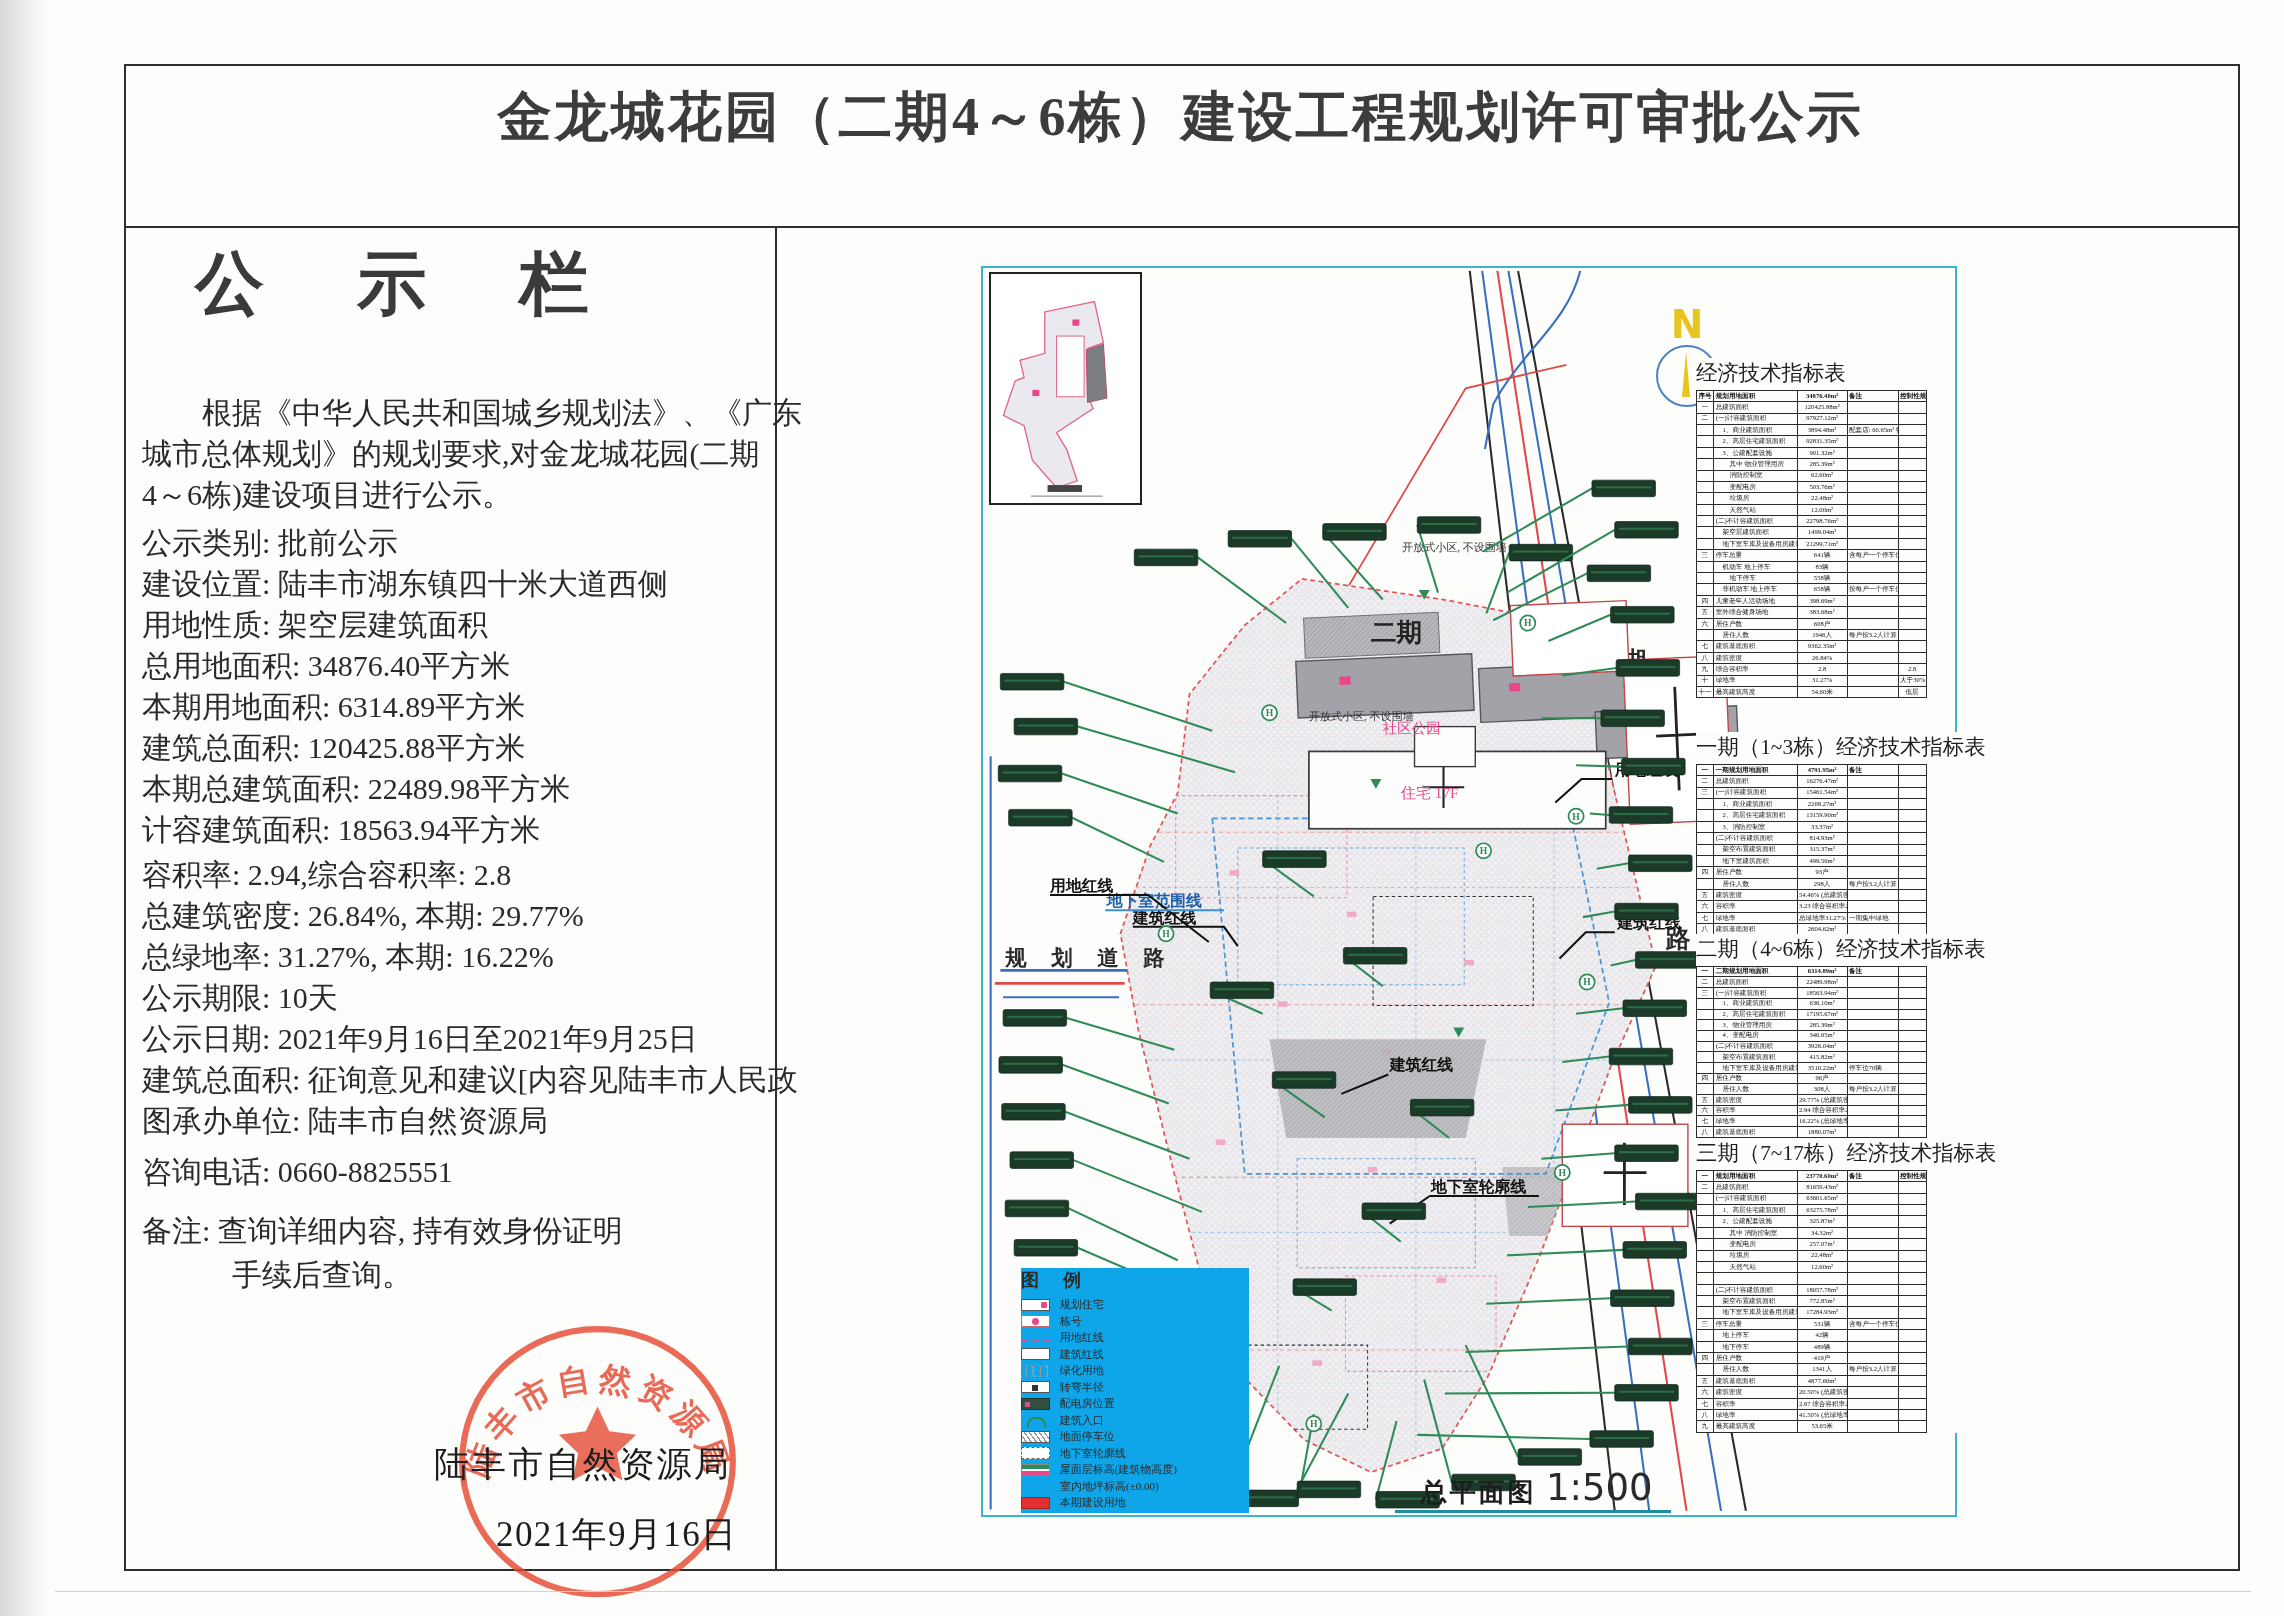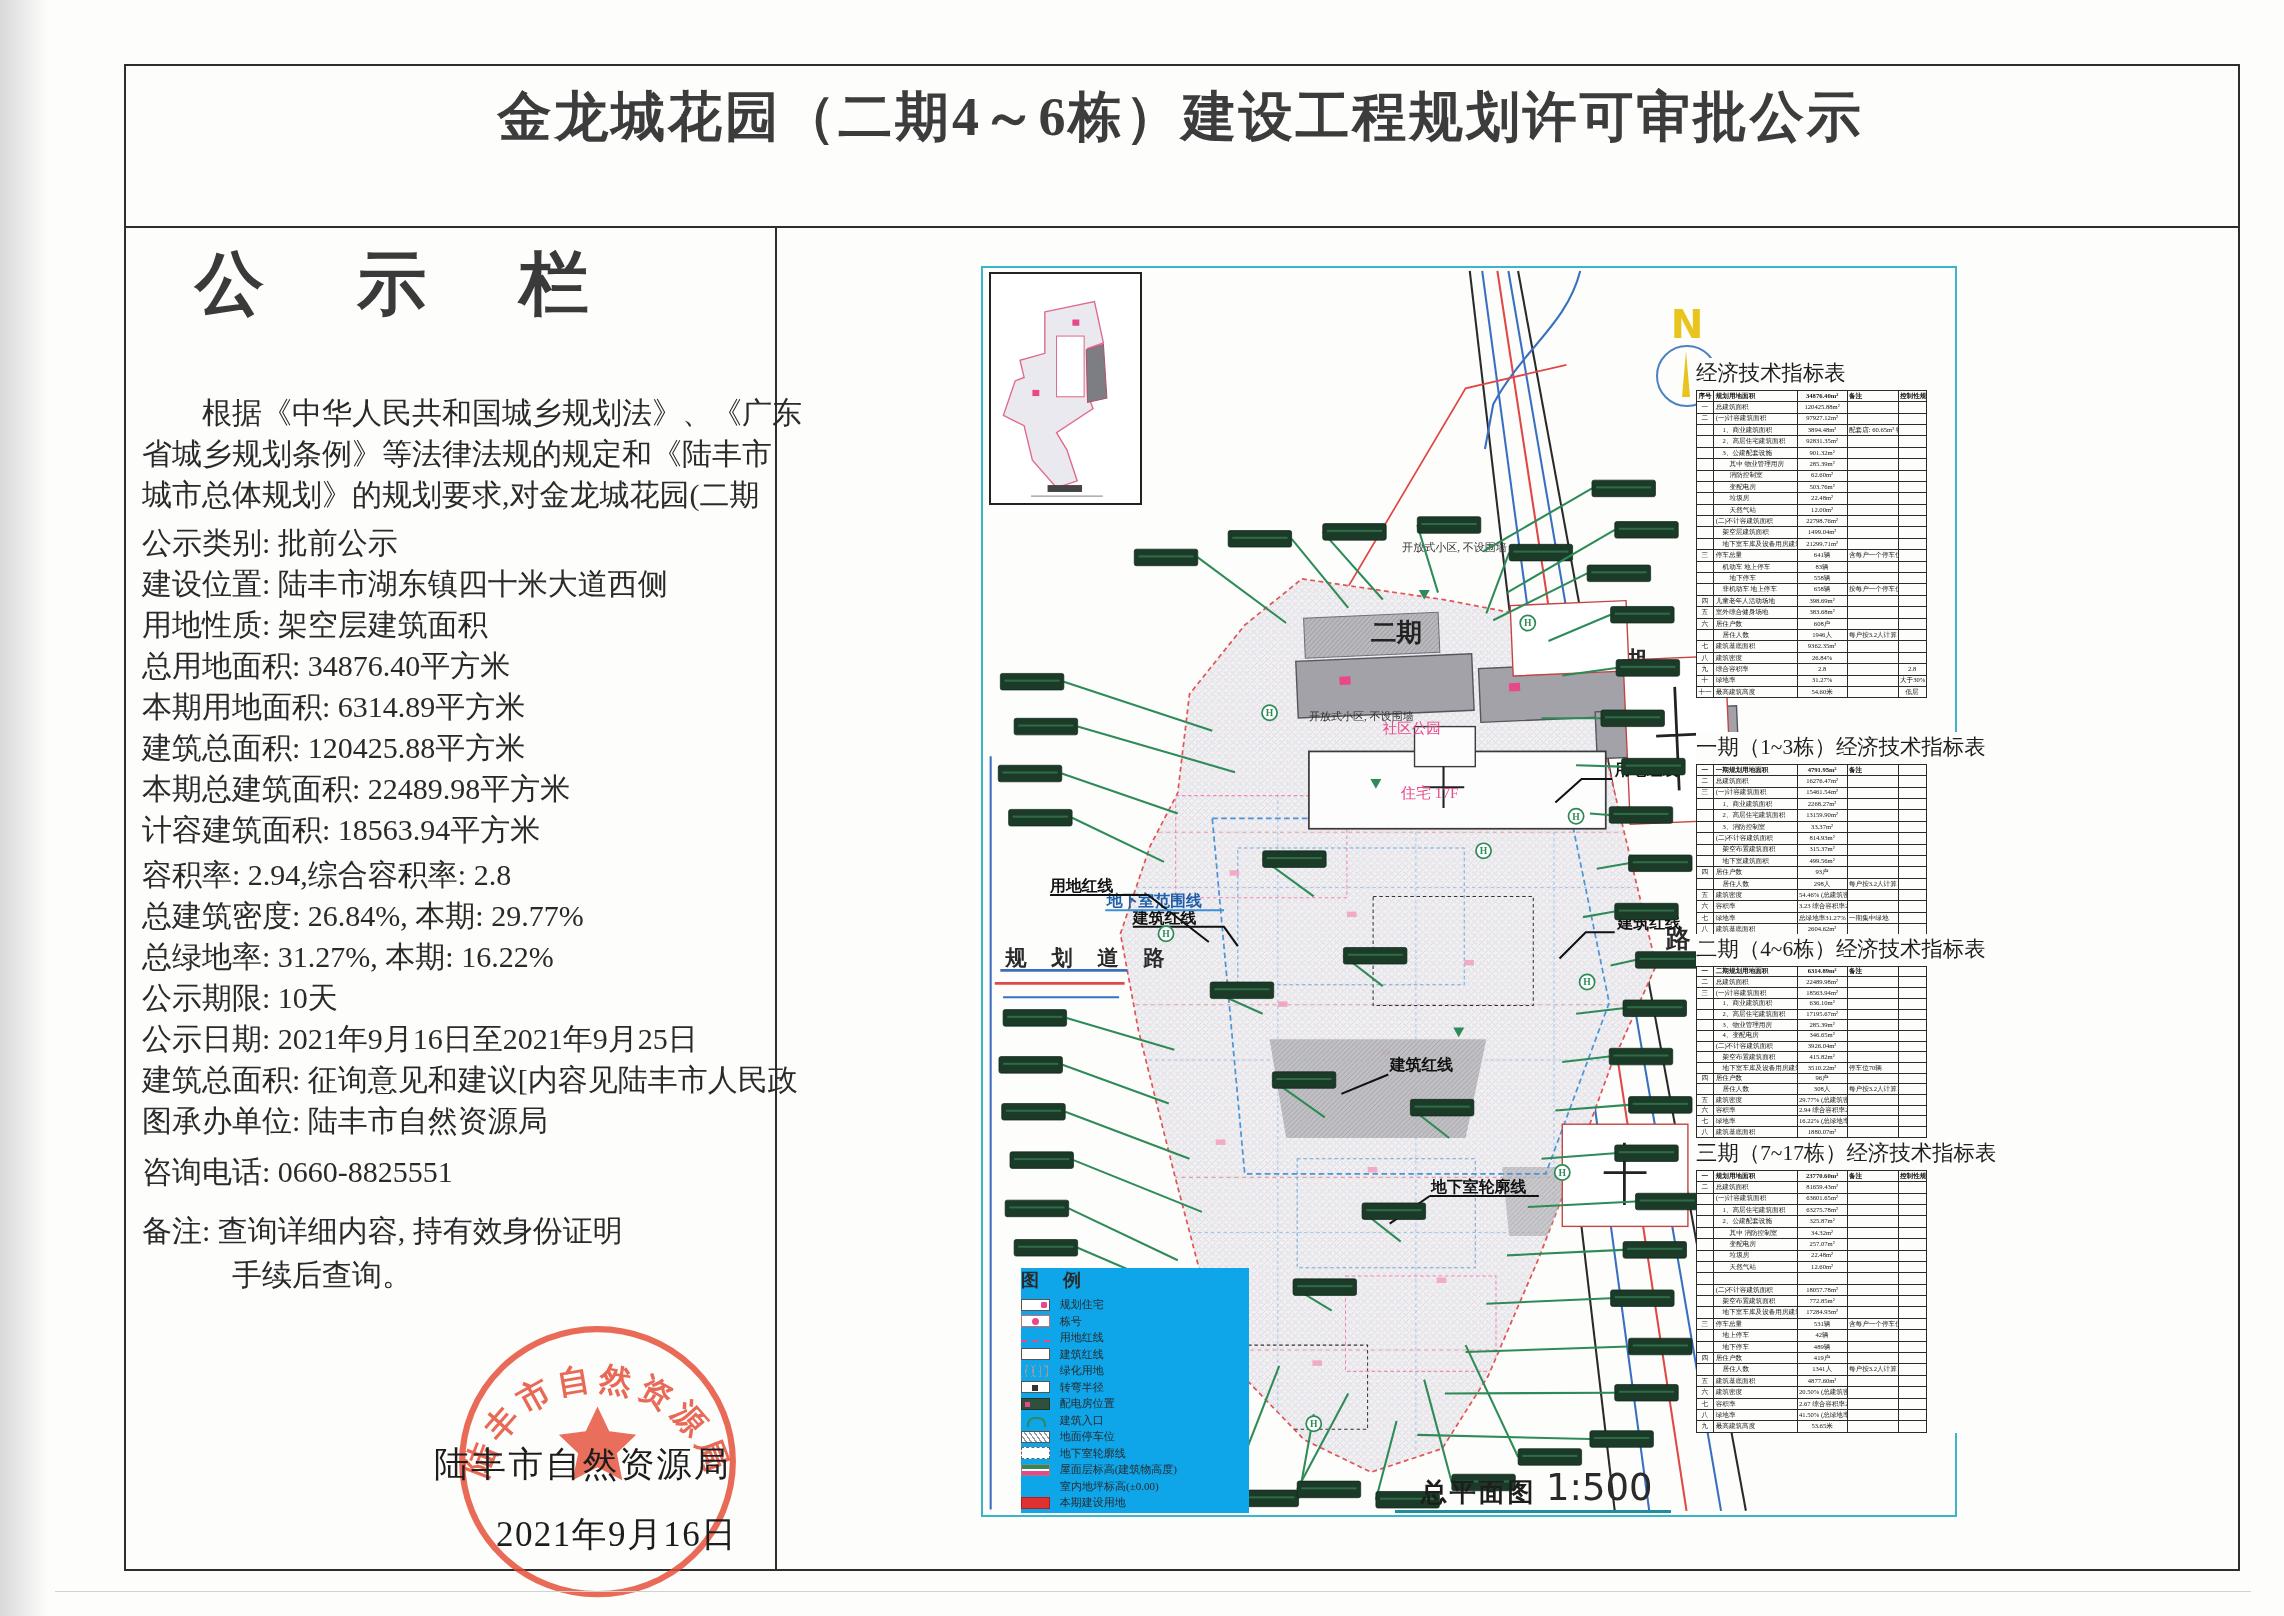--- a/index.html
+++ b/index.html
@@ -90,22 +90,22 @@
 <div class="page">
   <div class="frame"></div>
 
   <div class="title">金龙城花园（二期4～6栋）建设工程规划许可审批公示</div>
   <div class="hr-title"></div>
   <div class="vr-panel"></div>
 
   <div class="panel-heading">公 示 栏</div>
   <div class="notice-lines">
       <div class="line">　　根据《中华人民共和国城乡规划法》、《广东</div>
-      <div class="line">省城乡规划条例》等法律法规的规定和《陆丰市</div>
       <div class="line">城市总体规划》的规划要求,对金龙城花园(二期</div>
+      <div class="line">4～6栋)建设项目进行公示。</div>
       <div class="line g10">公示类别: 批前公示</div>
       <div class="line">建设位置: 陆丰市湖东镇四十米大道西侧</div>
       <div class="line">用地性质: 架空层建筑面积</div>
       <div class="line">总用地面积: 34876.40平方米</div>
       <div class="line">本期用地面积: 6314.89平方米</div>
       <div class="line">建筑总面积: 120425.88平方米</div>
       <div class="line">本期总建筑面积: 22489.98平方米</div>
       <div class="line">计容建筑面积: 18563.94平方米</div>
       <div class="line g6">容积率: 2.94,综合容积率: 2.8</div>
       <div class="line">总建筑密度: 26.84%, 本期: 29.77%</div>

